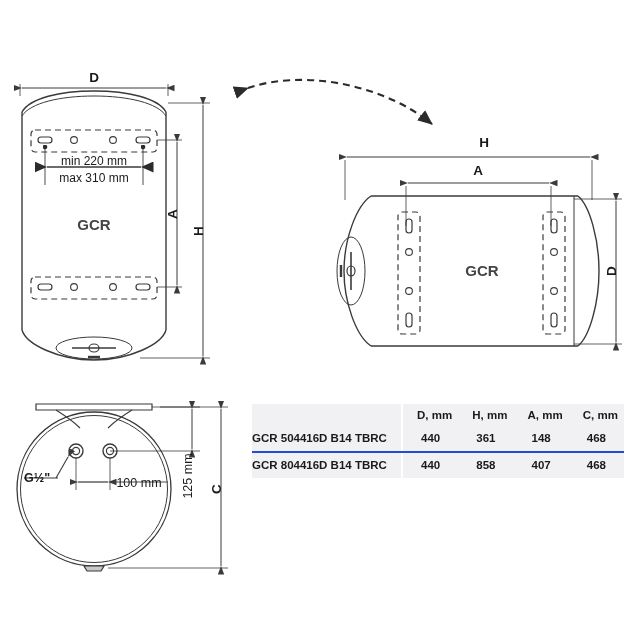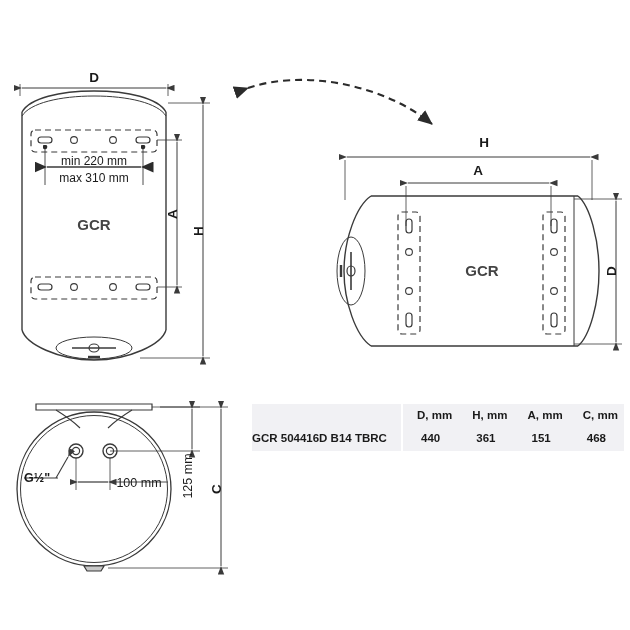--- a/index.html
+++ b/index.html
@@ -250,18 +250,25 @@
         <th class="num-col">H, mm</th>
         <th class="num-col">A, mm</th>
         <th class="num-col">C, mm</th>
       </tr>
     </thead>
     <tbody>
       <tr>
         <td class="model-col">GCR 504416D B14 TBRC</td>
         <td class="num-col">440</td>
         <td class="num-col">361</td>
-        <td class="num-col">151</td>
+        <td class="num-col">148</td>
+        <td class="num-col">468</td>
+      </tr>
+      <tr>
+        <td class="model-col">GCR 804416D B14 TBRC</td>
+        <td class="num-col">440</td>
+        <td class="num-col">858</td>
+        <td class="num-col">407</td>
         <td class="num-col">468</td>
       </tr>
     </tbody>
   </table>
 </div>
 
 </body></html>

